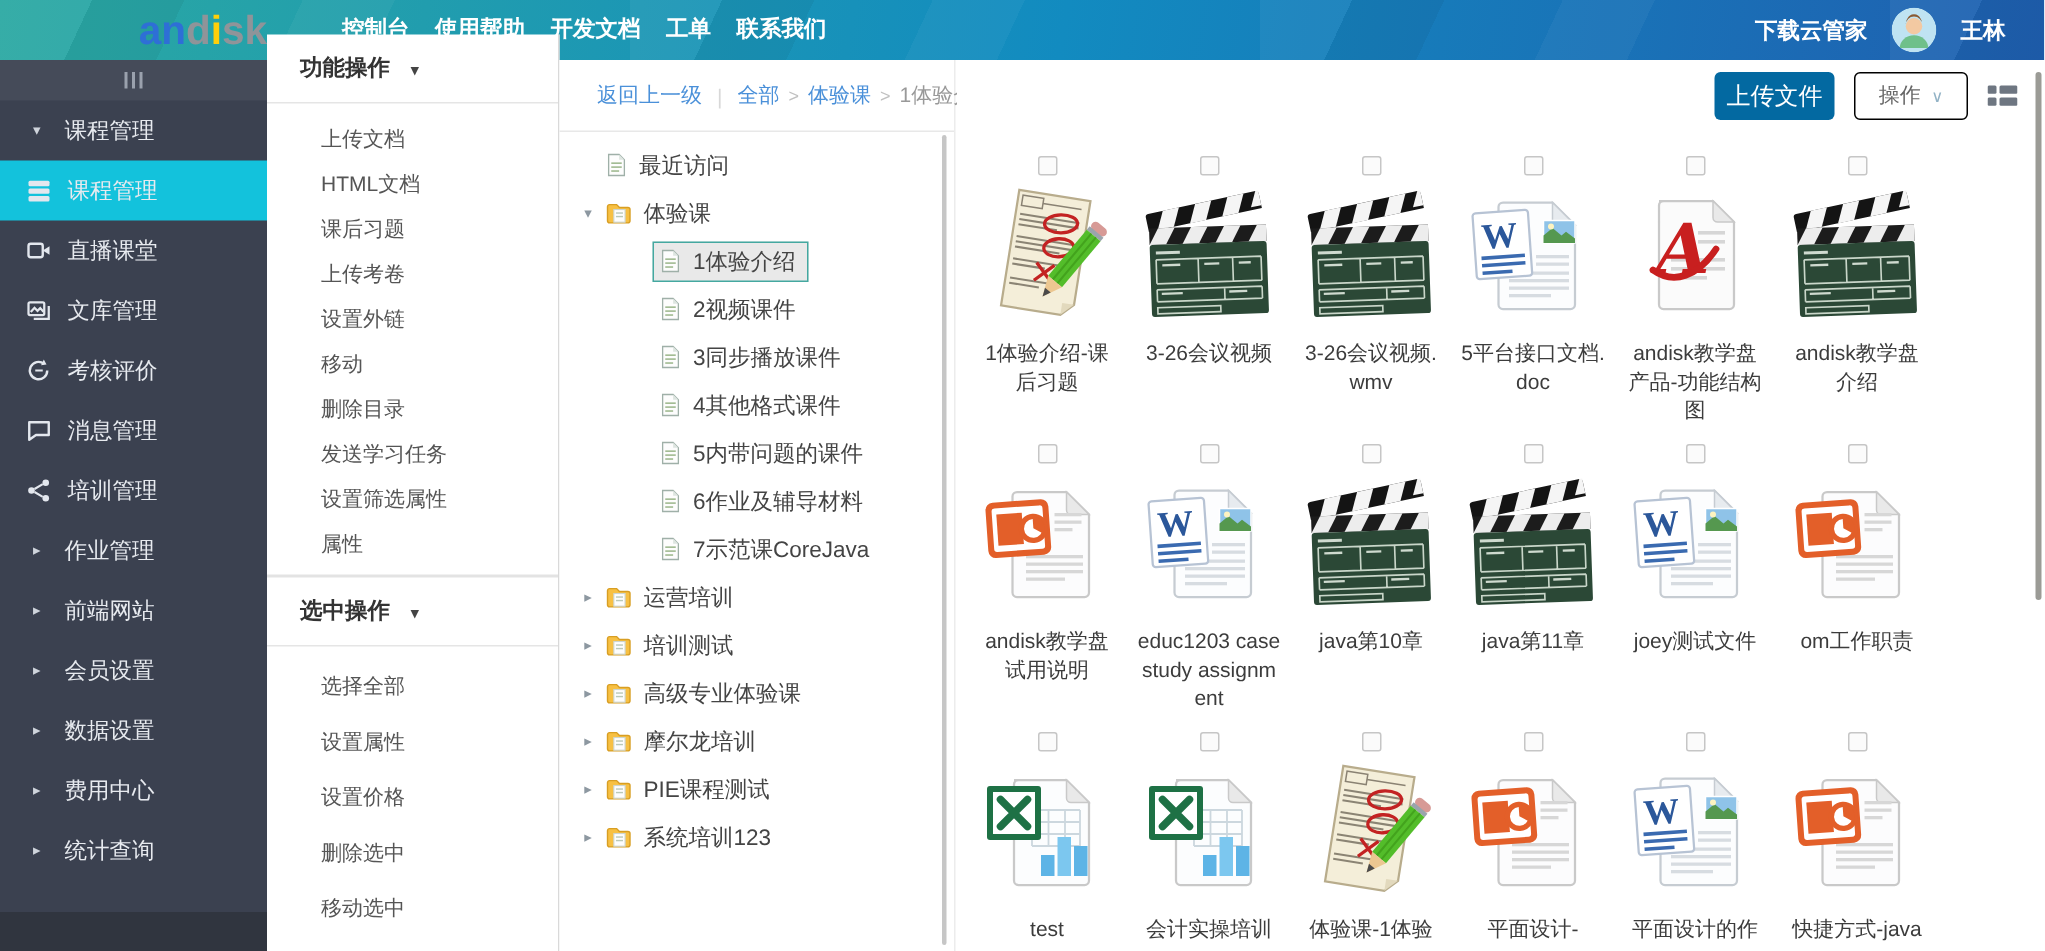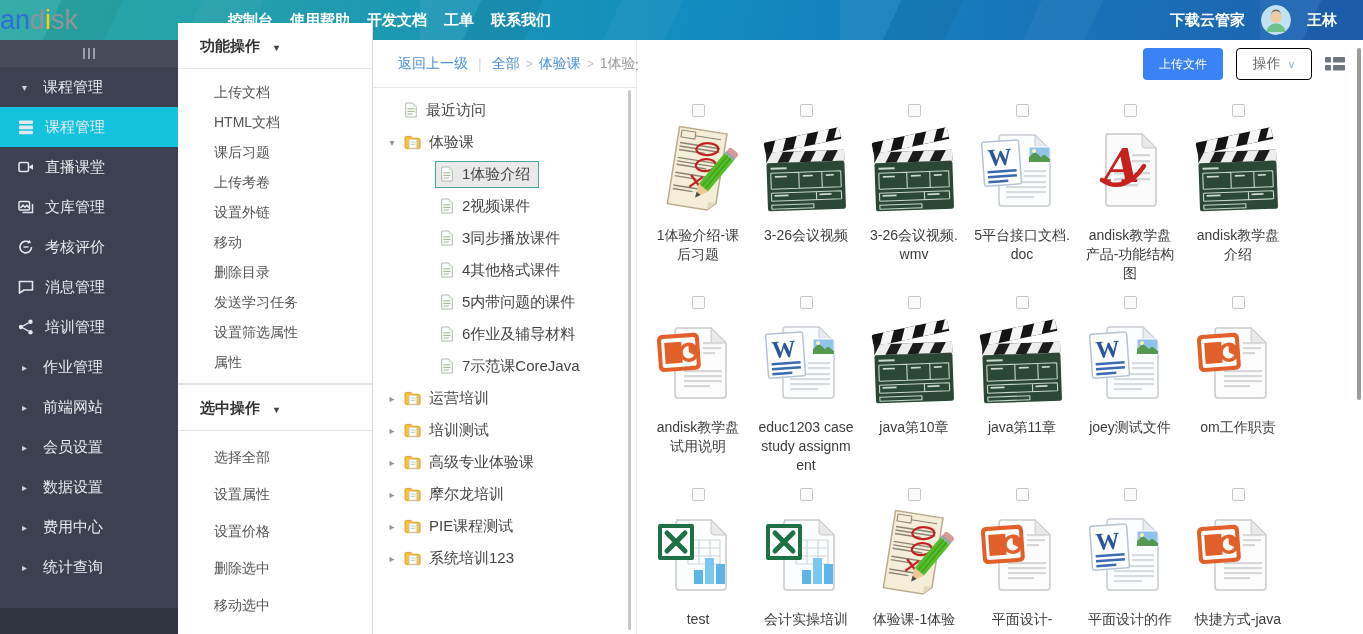--- a/index.html
+++ b/index.html
@@ -7,21 +7,21 @@
   body { font-family:"Liberation Sans", sans-serif; background:#fff; }
   .app { position:relative; width:1363px; height:634px; overflow:hidden; background:#fff; }
 
   
   .navbar { position:absolute; left:0; top:0; width:100%; height:40px; display:flex; align-items:center;
     background-image:
       linear-gradient(115deg, rgba(255,255,255,.05) 0 14%, rgba(0,0,0,.05) 14% 28%, transparent 28% 46%, rgba(255,255,255,.04) 46% 60%, transparent 60%),
       linear-gradient(100deg,#2ba9a2 0%, #128bc0 52%, #1f5fb0 100%);
     background-size: 420px 40px, 100% 100%;
   }
-  .logo { width:178px; font-size:27px; font-weight:normal; letter-spacing:0px; text-align:left; line-height:40px; }
+  .logo { width:178px; font-size:27px; font-weight:bold; letter-spacing:0px; text-align:right; line-height:40px; }
   .logo span { display:inline-block; }
   .nav-menu { display:flex; gap:17px; margin-left:50px; }
   .nav-item { color:#fff; font-size:15px; font-weight:bold; line-height:40px; cursor:pointer; white-space:nowrap; }
   .nav-right { margin-left:auto; display:flex; align-items:center; gap:16px; padding-right:26px; }
   .nav-download { color:#fff; font-size:15px; font-weight:bold; cursor:pointer; white-space:nowrap;text-align:center; }
   .avatar { width:30px; height:30px; border-radius:50%; overflow:hidden; display:inline-block; flex:0 0 auto; }
   .nav-user { color:#fff; font-size:15px; font-weight:bold; cursor:pointer; }
 
   
   .sidebar { position:absolute; left:0; top:40px; bottom:0; width:178px; background:#3b4150; }
@@ -59,21 +59,21 @@
   .tree-row .t-arrow { width:14px; margin-left:12px; font-size:10px; color:#8d98a1; text-align:center; }
   .tree-row.lvl1 .t-arrow { margin-left:48px; visibility:hidden; }
   .tree-row .t-icon { display:inline-flex; margin-right:8px; }
   .tree-node { display:inline-flex; align-items:center; padding:3px 8px 3px 4px; border:1px solid transparent; }
   .tree-row.selected .tree-node { background:#e9e9e9; border-color:#44a8a0; }
   .tree-scrollbar { position:absolute; right:5px; top:50px; bottom:4px; width:3px; background:#c6c6c6; border-radius:2px; cursor:pointer; }
 
   
   .main { position:absolute; left:638px; top:40px; right:0; bottom:0; background:#fff; overflow:hidden; }
   .main-toolbar { height:48px; display:flex; align-items:center; justify-content:flex-end; gap:13px; padding-right:18px; }
-  .btn-upload { width:80px; height:32px; background:#3b82f6; color:#fff; border:none; border-radius:4px; font-size:12px; font-family:inherit; cursor:pointer; }
+  .btn-upload { width:80px; height:32px; background:#0369a1; color:#fff; border:none; border-radius:4px; font-size:16px; font-family:inherit; cursor:pointer; }
   .btn-action { width:76px; height:32px; background:#fff; color:#666; border:1px solid #000000; border-radius:4px; font-size:14px; font-family:inherit; cursor:pointer; display:inline-flex; align-items:center; justify-content:center; gap:7px; }
   .btn-action .chev { color:#93b3c6; font-size:11px; }
   .view-icon { display:inline-flex; cursor:pointer; }
 
   .file-grid { display:grid; grid-template-columns:repeat(6,108px); grid-auto-rows:192px; padding-left:6px; padding-top:16px; }
   .file-cell { display:flex; flex-direction:column; align-items:center; cursor:pointer; }
   .f-check { width:13px; height:13px; border:1px solid #c6c6c6; background:#fbfbfb; border-radius:2px; margin-bottom:3px; }
   .f-icon { width:100px; height:100px; display:flex; align-items:center; justify-content:center; }
   .f-label { margin-top:6px; max-width:96px; font-size:14px; line-height:19px; color:#3c3c3c; text-align:center; word-break:break-all; }
 

